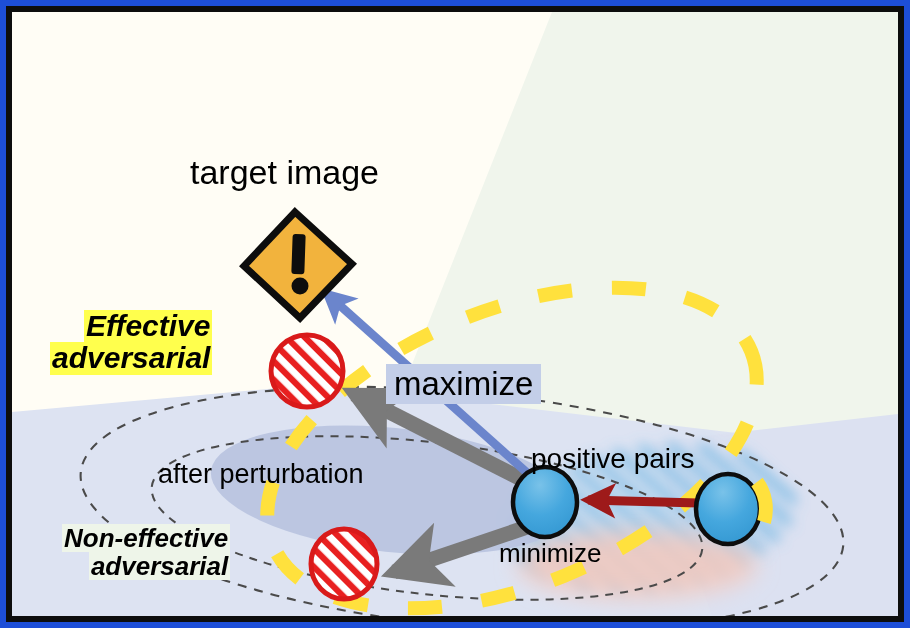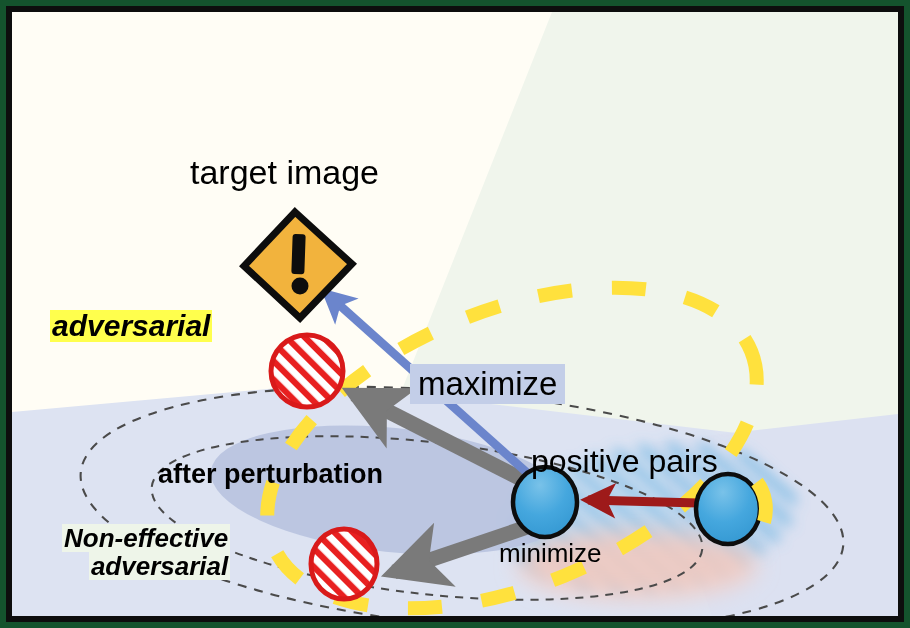--- a/index.html
+++ b/index.html
@@ -5,21 +5,21 @@
   html, body {
     margin: 0; padding: 0;
     background: #ffffff;
     font-family: "Liberation Sans", sans-serif;
   }
   #canvas {
     position: relative;
     width: 910px;
     height: 628px;
     overflow: hidden;
-    background: #14532d;
+    background: #1d4ed8;
   }
   #frame {
     position: absolute;
     left: 6px; top: 6px;
     width: 898px; height: 616px;
     border: 6px solid #0d0d0d;
     box-sizing: border-box;
     overflow: hidden;
     background: #FFFDF5;
   }
@@ -29,21 +29,21 @@
     width: 886px; height: 604px;
   }
   .lbl {
     position: absolute;
     white-space: nowrap;
     color: #000000;
     line-height: 1.08;
   }
   .lbl-plain { font-weight: 400; }
   .lbl-bi { font-weight: 700; font-style: italic; }
-  .lbl-b  { font-weight: 700; }
+  .lbl-b  { font-weight: 400; }
   .hl-yellow { background: #FFFF4D; }
   .hl-mint   { background: #EEF5E9; }
   .hl-blue   { background: #C3CEE8; }
   .stack { display: flex; flex-direction: column; }
   .stack > span { display: inline-block; padding: 0 2px; }
   .ar { align-items: flex-end; }
 </style>
 </head>
 <body>
 
@@ -136,30 +136,31 @@
           <ellipse cx="716" cy="497" rx="32" ry="35" fill="url(#blueBall)" stroke="#0d0d0d" stroke-width="4.5"></ellipse>
         </g>
 
         <path d="M 745 470 A 46 46 0 0 1 752 510" stroke="#FFE13D" stroke-width="14" fill="none"></path>
       </g>
     </svg>
 
     <div class="lbl lbl-plain" style="left:178px; top:142px; font-size:34px;">target image</div>
 
     <div class="lbl stack ar" style="left:38px; top:298px; font-size:30px;">
+      <span class="lbl-bi hl-yellow">Effective</span>
       <span class="lbl-bi hl-yellow">adversarial</span>
     </div>
 
     <div class="lbl stack ar" style="left:50px; top:512px; font-size:26px;">
       <span class="lbl-bi hl-mint">Non-effective</span>
       <span class="lbl-bi hl-mint">adversarial</span>
     </div>
 
     <div class="lbl lbl-b" style="left:146px; top:448px; font-size:27px;">after perturbation</div>
 
-    <div class="lbl lbl-plain hl-blue" style="left:374px; top:352px; font-size:33px; padding:2px 8px;margin-left:24px;">maximize</div>
+    <div class="lbl lbl-plain hl-blue" style="left:374px; top:352px; font-size:33px; padding:2px 8px;">maximize</div>
 
     <div class="lbl lbl-plain" style="left:487px; top:527px; font-size:26px;">minimize</div>
 
-    <div class="lbl lbl-plain" style="left:519px; top:432px; font-size:32px;">positive pairs</div>
+    <div class="lbl lbl-plain" style="left:519px; top:432px; font-size:28px;">positive pairs</div>
 
   </div>
 </div>
 
 </body></html>

